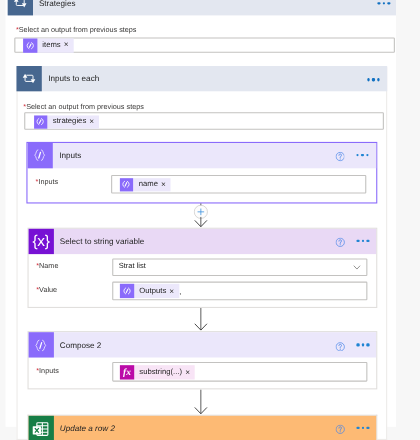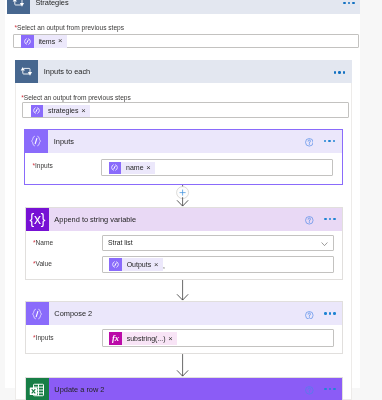--- a/index.html
+++ b/index.html
@@ -169,21 +169,21 @@
         <path d="M33 66 V110" stroke="#303030" stroke-width="3.6" fill="none"></path>
         <path d="M6.5 83 L33 110.5 L59.5 83" stroke="#303030" stroke-width="4" fill="none" stroke-linejoin="miter" stroke-linecap="round"></path>
       </svg>
     </div>
 
     <div class="card" style="left:8.6px;top:146px;width:318.7px;height:73.2px;background:#fff;border:1px solid #e1dfdd;">
       <div class="cardhead" style="background:#e9d9f5;">
         <div class="ico" style="background:#7711d4;">
           <span class="glyph" style="font-size:14px;letter-spacing:-0.3px;padding-left:0.3px;position:relative;top:-0.3px;">{x}</span>
         </div>
-        <div class="ttl">Append to string variable</div>
+        <div class="ttl">Select to string variable</div>
         <span class="helpic" style="right:28.6px;top:8.3px;">
           <svg width="8.6" height="8.6" viewBox="0 0 20 20">
               <circle cx="10" cy="10" r="8.8" fill="none" stroke="#4a86e8" stroke-width="1.5"></circle>
               <path d="M7.3 7.5 C7.3 5.6 8.4 4.6 10.0 4.6 C11.6 4.6 12.7 5.7 12.7 7.2 C12.7 9.4 10.0 9.5 10.0 11.7 L10.0 12.5" fill="none" stroke="#4a86e8" stroke-width="1.7" stroke-linecap="round"></path>
               <circle cx="10.0" cy="15.2" r="1.15" fill="#4a86e8"></circle>
             </svg>
         </span>
         <div class="dots" style="right:6.6px;top:10px;">
           <i style="background:#1f84d3;"></i>
             <i style="background:#1f84d3;"></i>
@@ -271,21 +271,21 @@
     </div>
 
     <div style="position:absolute;left:160.5px;top:293.8px;width:14px;height:23.3px;">
       <svg width="13.6" height="23.3" viewBox="0 0 68 116">
         <path d="M33 0 V110" stroke="#303030" stroke-width="3.6" fill="none"></path>
         <path d="M6.5 83 L33 110.5 L59.5 83" stroke="#303030" stroke-width="4" fill="none" stroke-linejoin="miter" stroke-linecap="round"></path>
       </svg>
     </div>
 
     <div class="card" style="left:8.6px;top:316.3px;width:318.7px;height:80px;background:#fff;border:1px solid #e1dfdd;border-bottom:none;">
-      <div class="cardhead" style="background:#8b5cf6;">
+      <div class="cardhead" style="background:#fdba74;font-style:italic;">
         <div class="ico" style="background:#177e46;">
           <svg width="16" height="16" viewBox="0 0 32 32" style="position:absolute;left:3.6px;top:3.7px;">
             <g fill="none" stroke="#ffffff" stroke-width="2">
               <rect x="9" y="4.5" width="20" height="23" rx="1.6"></rect>
               <path d="M19 4.5 V27.5"></path>
               <path d="M9 10.2 H29 M9 16 H29 M9 21.8 H29"></path>
             </g>
             <rect x="1.5" y="11" width="15" height="15" rx="1" fill="#ffffff"></rect>
             <path d="M5.4 14.3 L12.6 22.7 M12.6 14.3 L5.4 22.7" stroke="#177e46" stroke-width="2.3" fill="none"></path>
           </svg>

